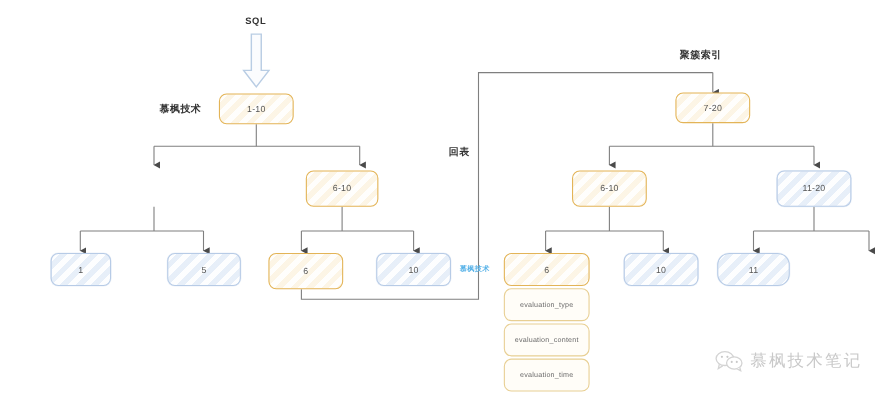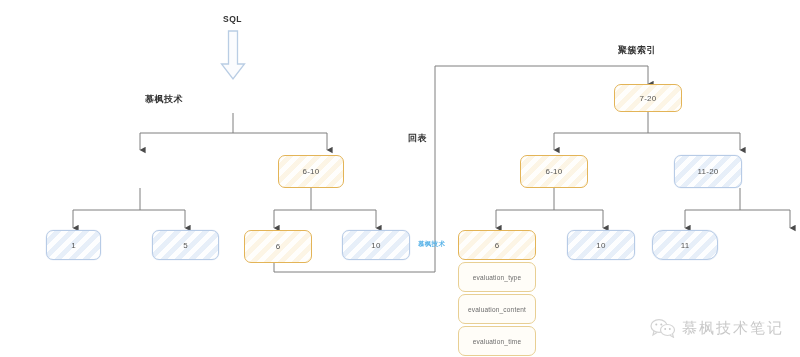--- a/index.html
+++ b/index.html
@@ -112,37 +112,38 @@
     <path d="M8.5,1 L17.5,1 L17.5,34 L24.5,34 L13,49 L1.5,34 L8.5,34 Z" fill="#fbfcfe" stroke="#b9cde4" stroke-width="1.3"></path>
   </svg>
   <div class="sqllabel" style="left:193px;top:14px;">SQL</div>
 
   <div class="caption" style="left:115px;top:93px;">慕枫技术</div>
 
   <div class="caption" style="left:588px;top:44px;">聚簇索引</div>
 
   <div class="caption" style="left:378px;top:132px;text-align:center;">回表</div>
 
+  <div class="node orange" style="left:169px;top:85px;width:68px;height:28px;">1-10</div>
 
 
   <div class="node orange" style="left:248px;top:155px;width:66px;height:33px;">6-10</div>
 
   <div class="node blue" style="left:16px;top:230px;width:55px;height:30px;">1</div>
 
   <div class="node blue" style="left:122px;top:230px;width:67px;height:30px;">5</div>
 
   <div class="node orange" style="left:214px;top:230px;width:68px;height:33px;">6</div>
 
   <div class="node blue" style="left:312px;top:230px;width:68px;height:30px;">10</div>
 
   <div class="node orange" style="left:584px;top:84px;width:68px;height:28px;">7-20</div>
 
   <div class="node orange" style="left:490px;top:155px;width:68px;height:33px;">6-10</div>
 
-  <div class="node blue" style="left:644px;top:155px;width:68px;height:33px;text-align:center;">11-20</div>
+  <div class="node blue" style="left:676px;top:155px;width:68px;height:33px;text-align:center;">11-20</div>
 
   <div class="node orange" style="left:428px;top:230px;width:78px;height:30px;">6</div>
 
   <div class="node blue" style="left:537px;top:230px;width:68px;height:30px;">10</div>
 
   <div class="node blue" style="left:622px;top:230px;width:66px;height:30px;border-radius:11px;">11</div>
 
 
   <div class="node pale" style="left:428px;top:262px;width:78px;height:30px;">evaluation_type</div>
 

